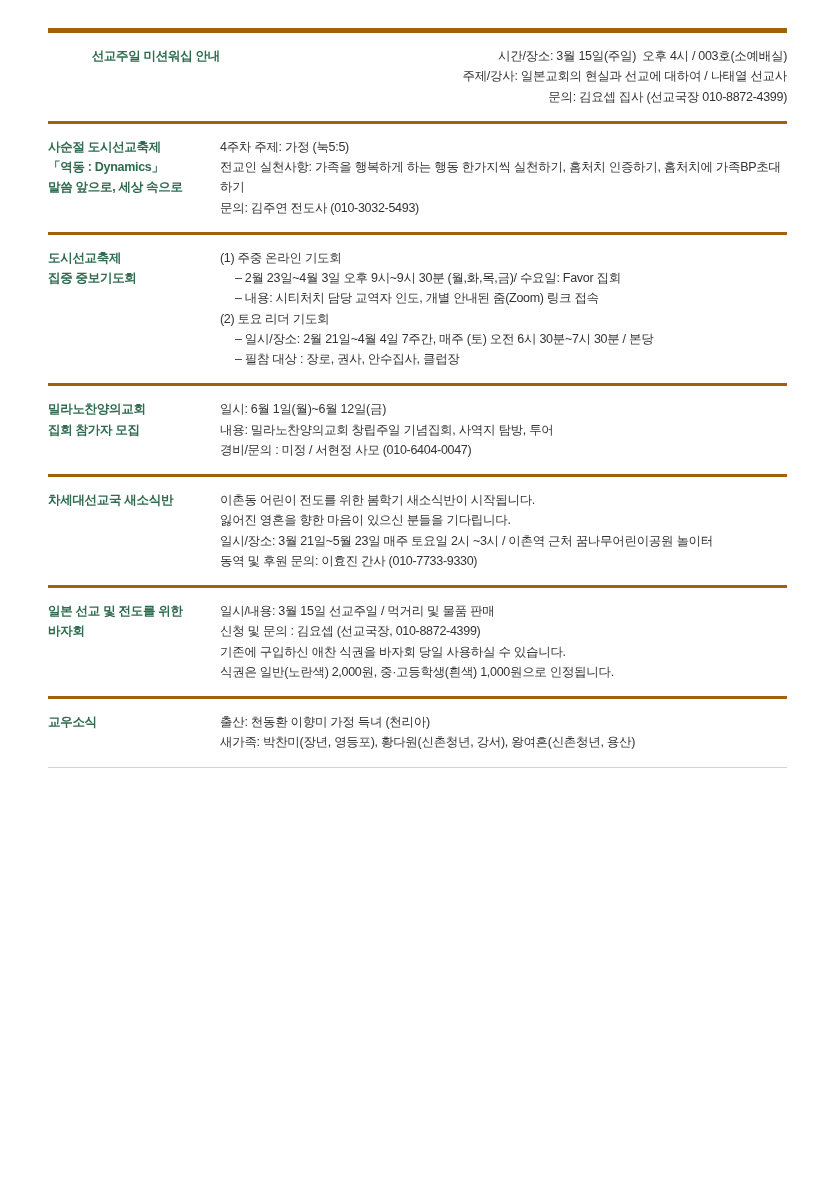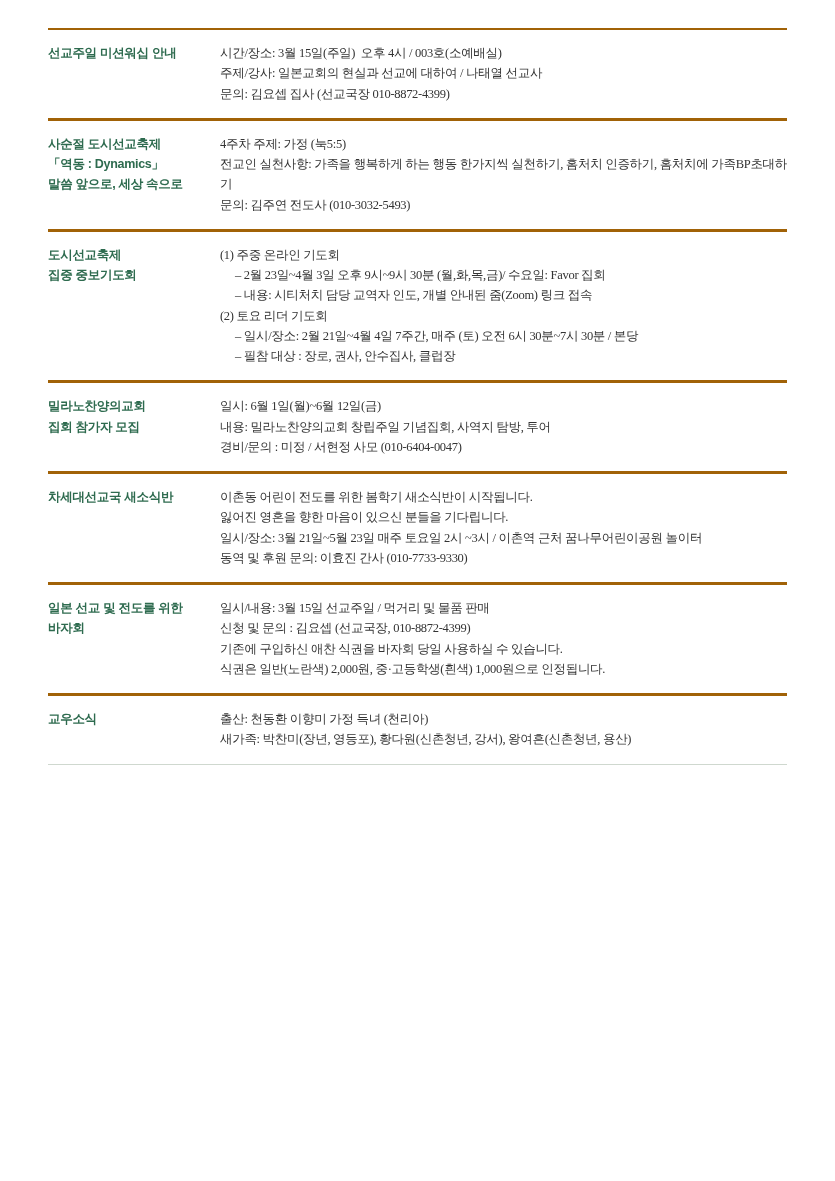--- a/index.html
+++ b/index.html
@@ -24,21 +24,22 @@
     width: 100%;
     border-collapse: collapse;
     table-layout: fixed;
   }
   table.notices tr.notice-row > td {
     border-top: 3px solid #a16207;
     vertical-align: top;
     padding: 13px 0 14px 0;
   }
   table.notices tr.notice-row:first-child > td {
-    border-top: 2px solid #a16207;
+    border-top: 5px solid #a16207;
+    text-align: right;
   }
   table.notices tr.end-row > td {
     border-top: 1px solid #cfd8cf;
     height: 0;
     padding: 0;
     font-size: 0;
     line-height: 0;
   }
   td.title-cell {
     width: 172px;
@@ -52,21 +53,20 @@
   }
   td.body-cell {
     font-size: 12.5px;
     line-height: 1.62;
     color: #333333;
     letter-spacing: -0.3px;
   }
   .line {
     display: block;
     white-space: pre-wrap;
-    font-family: Liberation Serif, serif;
   }
   .line.indent1 {
     padding-left: 15px;
     text-indent: 0;
   }
 </style>
 </head>
 <body>
 
 <div class="sheet">

